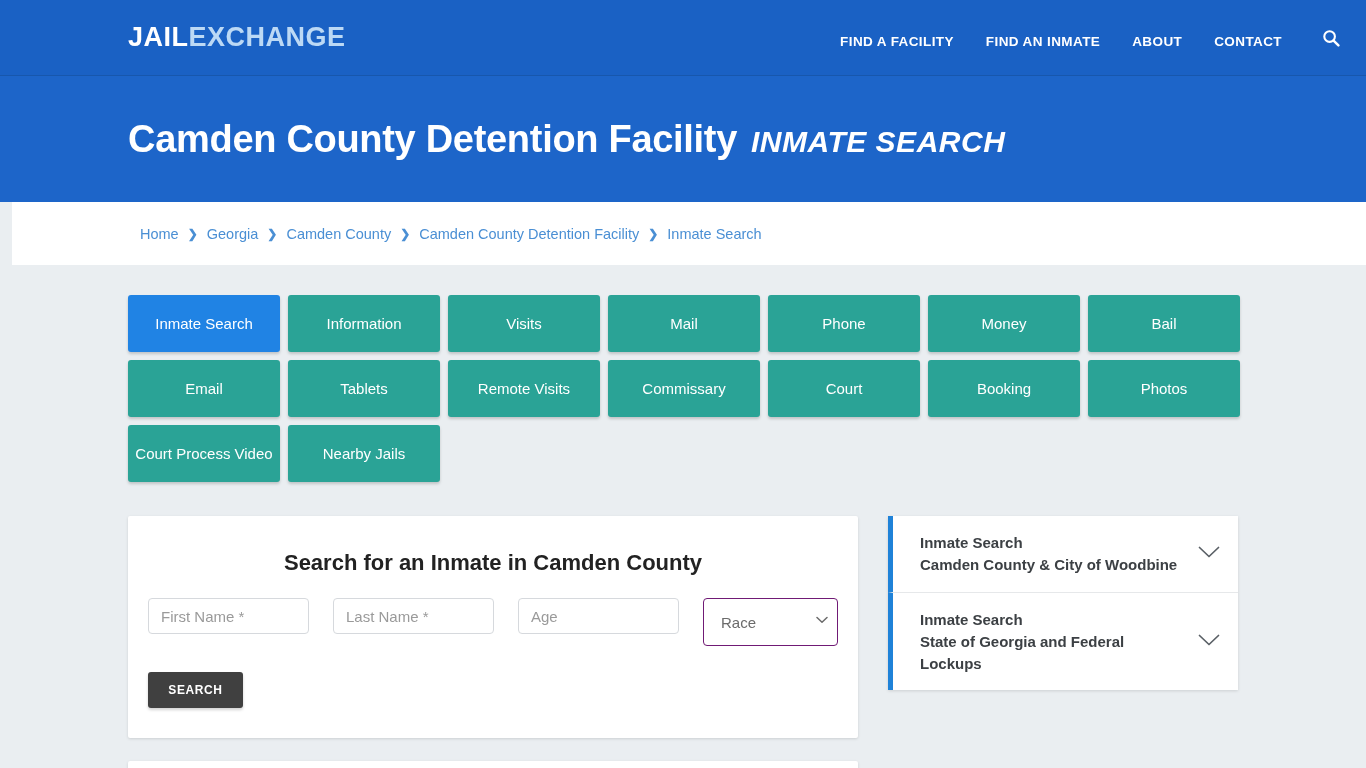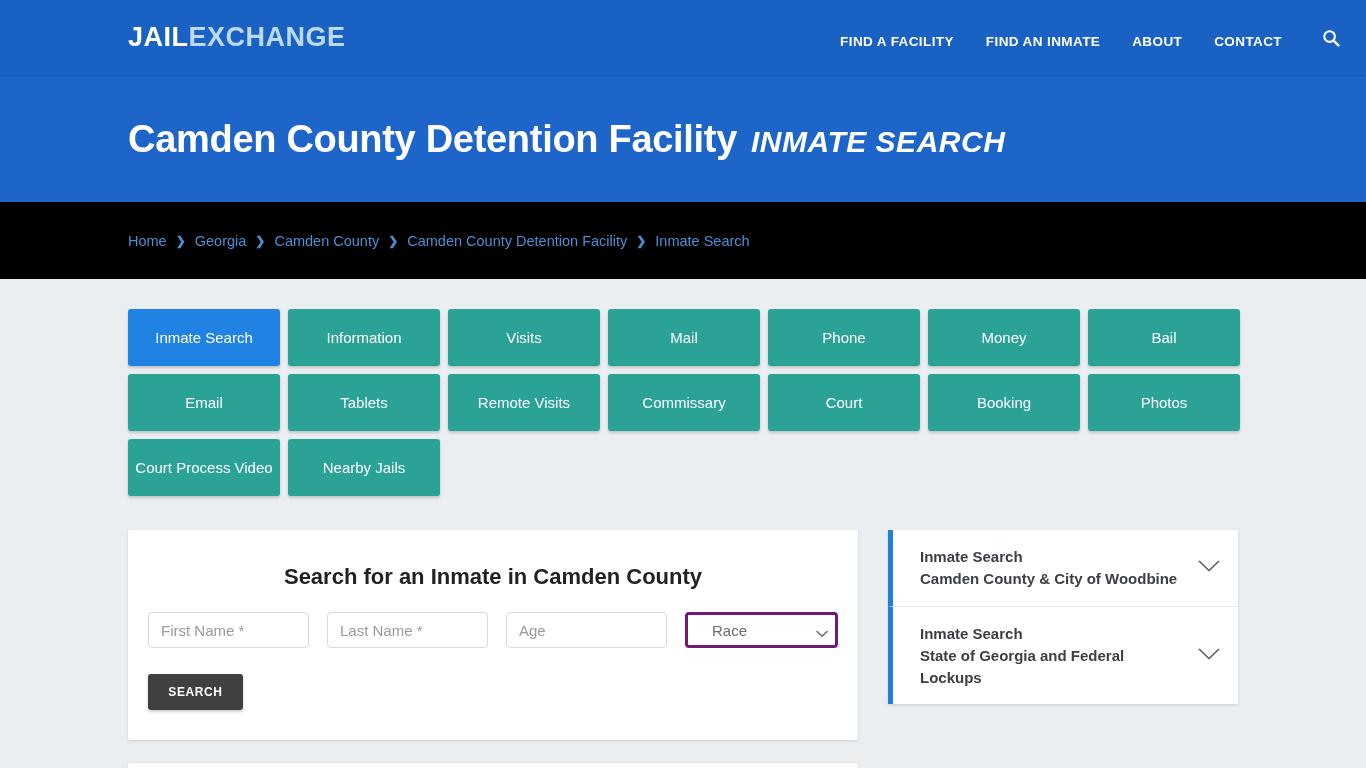--- a/index.html
+++ b/index.html
@@ -71,24 +71,25 @@
     font-size: 30px;
     font-weight: bold;
     font-style: italic;
     margin-left: 14px;
     letter-spacing: 0.5px;
     white-space: nowrap;
   }
 
   
   .crumb-bar {
-    background: #000000;
-    height: 77px;
-    display: flex;
-    align-items: center;
+    background: #ffffff;
+    height: 63px;
+    display: flex;
+    align-items: center;
+    margin-left: 12px;
   }
   .crumb-inner {
     margin-left: 128px;
     display: flex;
     align-items: center;
     gap: 9px;
     font-size: 14.5px;
   }
   .crumb-link { color: #4a8fd4; text-decoration: none; white-space: nowrap; }
   .crumb-sep {
@@ -134,41 +135,41 @@
     box-shadow: 0 1px 3px rgba(0,0,0,0.13);
   }
   .search-card { padding: 28px 20px 30px 20px; }
   .search-card-title {
     text-align: center;
     font-size: 22px;
     font-weight: bold;
     color: #222;
     margin: 6px 0 22px 0;
   }
-  .form-row { display: flex; gap: 18px; }
+  .form-row { display: flex; gap: 24px; }
   .field {
     height: 36px;
     border: 1px solid #d6d9dd;
     border-radius: 4px;
     padding: 0 12px;
     font-family: "Liberation Sans", sans-serif;
     font-size: 15px;
     color: #555;
     background: #ffffff;
     outline: none;
   }
   .field::placeholder { color: #9a9a9a; }
   .f1, .f2, .f3 { width: 161px; }
   .select-wrap { position: relative; width: 161px; }
   .select-field {
     width: 100%;
-    height: 36px;
-    border: 3px solid #701a75;
+    height: 48px;
+    border: 1px solid #701a75;
     border-radius: 4px;
-    padding: 0 28px 0 24px;
+    padding: 0 28px 0 17px;
     font-family: "Liberation Sans", sans-serif;
     font-size: 15px;
     color: #6b6b6b;
     background: #ffffff;
     -webkit-appearance: none;
     appearance: none;
     outline: none;
   }
   .select-chev {
     position: absolute; right: 10px; top: 12px;

